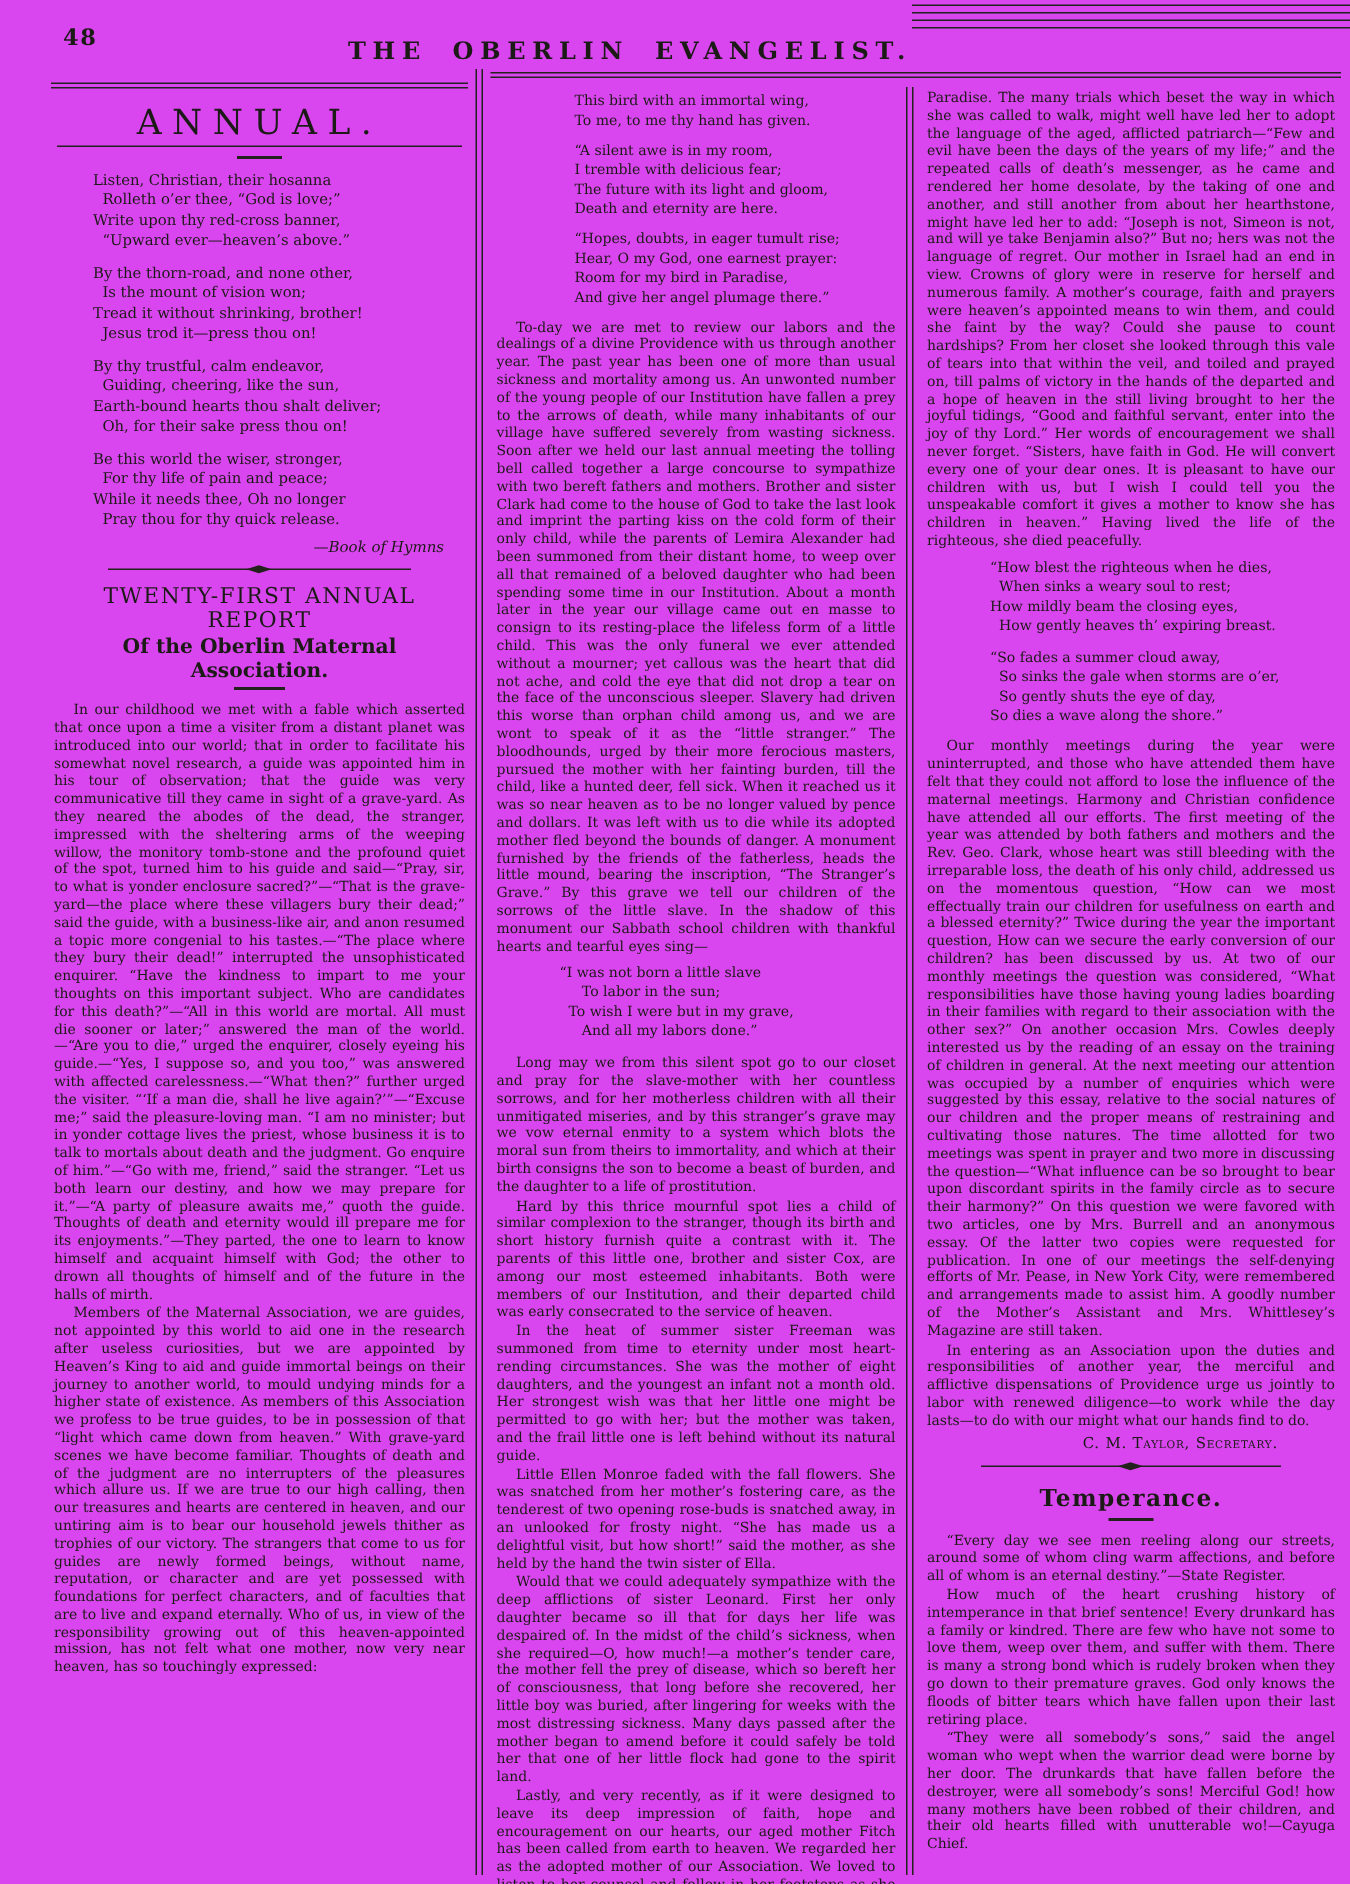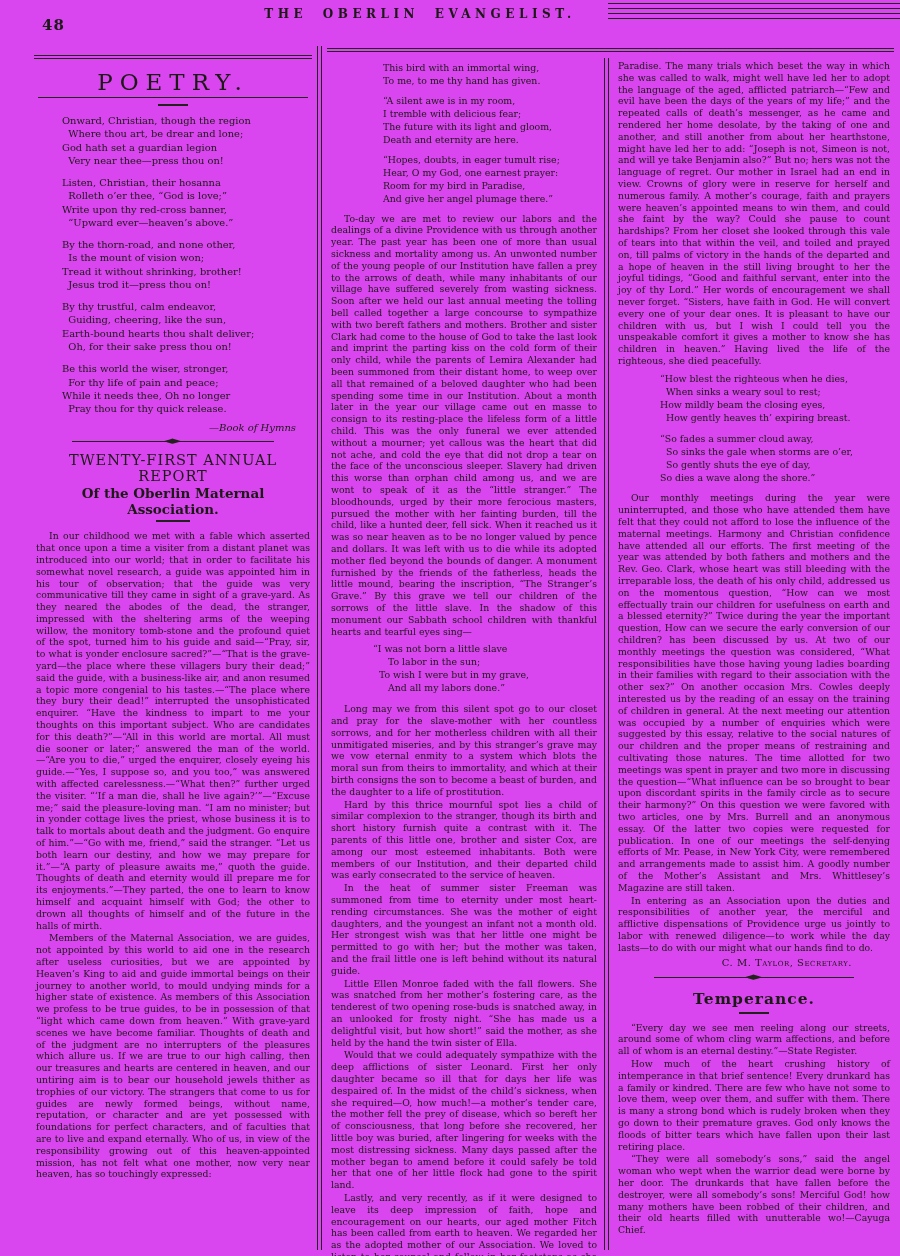--- a/index.html
+++ b/index.html
@@ -9,21 +9,21 @@
     width:900px;height:1256px;
     margin:0 auto;
     background:#d946ef;
     color:#1c1a16;
     font-family:"DejaVu Serif","Liberation Serif",serif;
     overflow:hidden;
   }
   
   .masthead-row{position:relative;height:46px;}
   .page-number{position:absolute;left:42px;top:16px;font-size:15px;font-weight:bold;letter-spacing:1px;}
-  .masthead{position:absolute;left:0;right:60px;top:7px;text-align:center;font-size:12px;font-weight:bold;letter-spacing:4.5px;word-spacing:7px;}
+  .masthead{position:absolute;left:0;right:60px;top:24px;text-align:center;font-size:16px;font-weight:bold;letter-spacing:4.5px;word-spacing:7px;}
   .corner-rule{position:absolute;right:0;height:4px;border-top:1px solid #23211c;border-bottom:1px solid #23211c;}
   .corner-rule.r1{top:3px;width:292px;}
   .corner-rule.r2{top:13px;width:292px;}
   
   .columns{display:flex;align-items:stretch;padding:0 6px 0 34px;height:1204px;}
   .col-left{width:274px;border-top:4px double #23211c;margin-top:9px;padding:4px 2px 0 2px;}
   .vrule{width:3px;border-left:1.5px solid #23211c;border-right:1px solid #23211c;margin:0 5px;}
   .group{flex:1;display:flex;border-top:4px double #23211c;margin-top:2px;padding-top:6px;}
   .col-mid{width:266px;padding:2px 2px 0 4px;}
   .col-right{flex:1;padding:2px 4px 0 4px;}
@@ -56,28 +56,24 @@
   <div class="corner-rule r2"></div>
 
   <div class="masthead-row">
     <div class="page-number">48</div>
     <div class="masthead">THE OBERLIN EVANGELIST.</div>
   </div>
 
   <div class="columns">
 
     <div class="col-left">
-      <div class="section-title">POETRY.</div>
+      <div class="section-title">ANNUAL.</div>
       <div class="rule-under-title"></div>
       <div class="short-rule"></div>
 
-      <div class="stanza">Onward, Christian, though the region
-  Where thou art, be drear and lone;
-God hath set a guardian legion
-  Very near thee—press thou on!</div>
       <div class="stanza">Listen, Christian, their hosanna
   Rolleth o’er thee, “God is love;”
 Write upon thy red-cross banner,
   “Upward ever—heaven’s above.”</div>
       <div class="stanza">By the thorn-road, and none other,
   Is the mount of vision won;
 Tread it without shrinking, brother!
   Jesus trod it—press thou on!</div>
       <div class="stanza">By thy trustful, calm endeavor,
   Guiding, cheering, like the sun,

